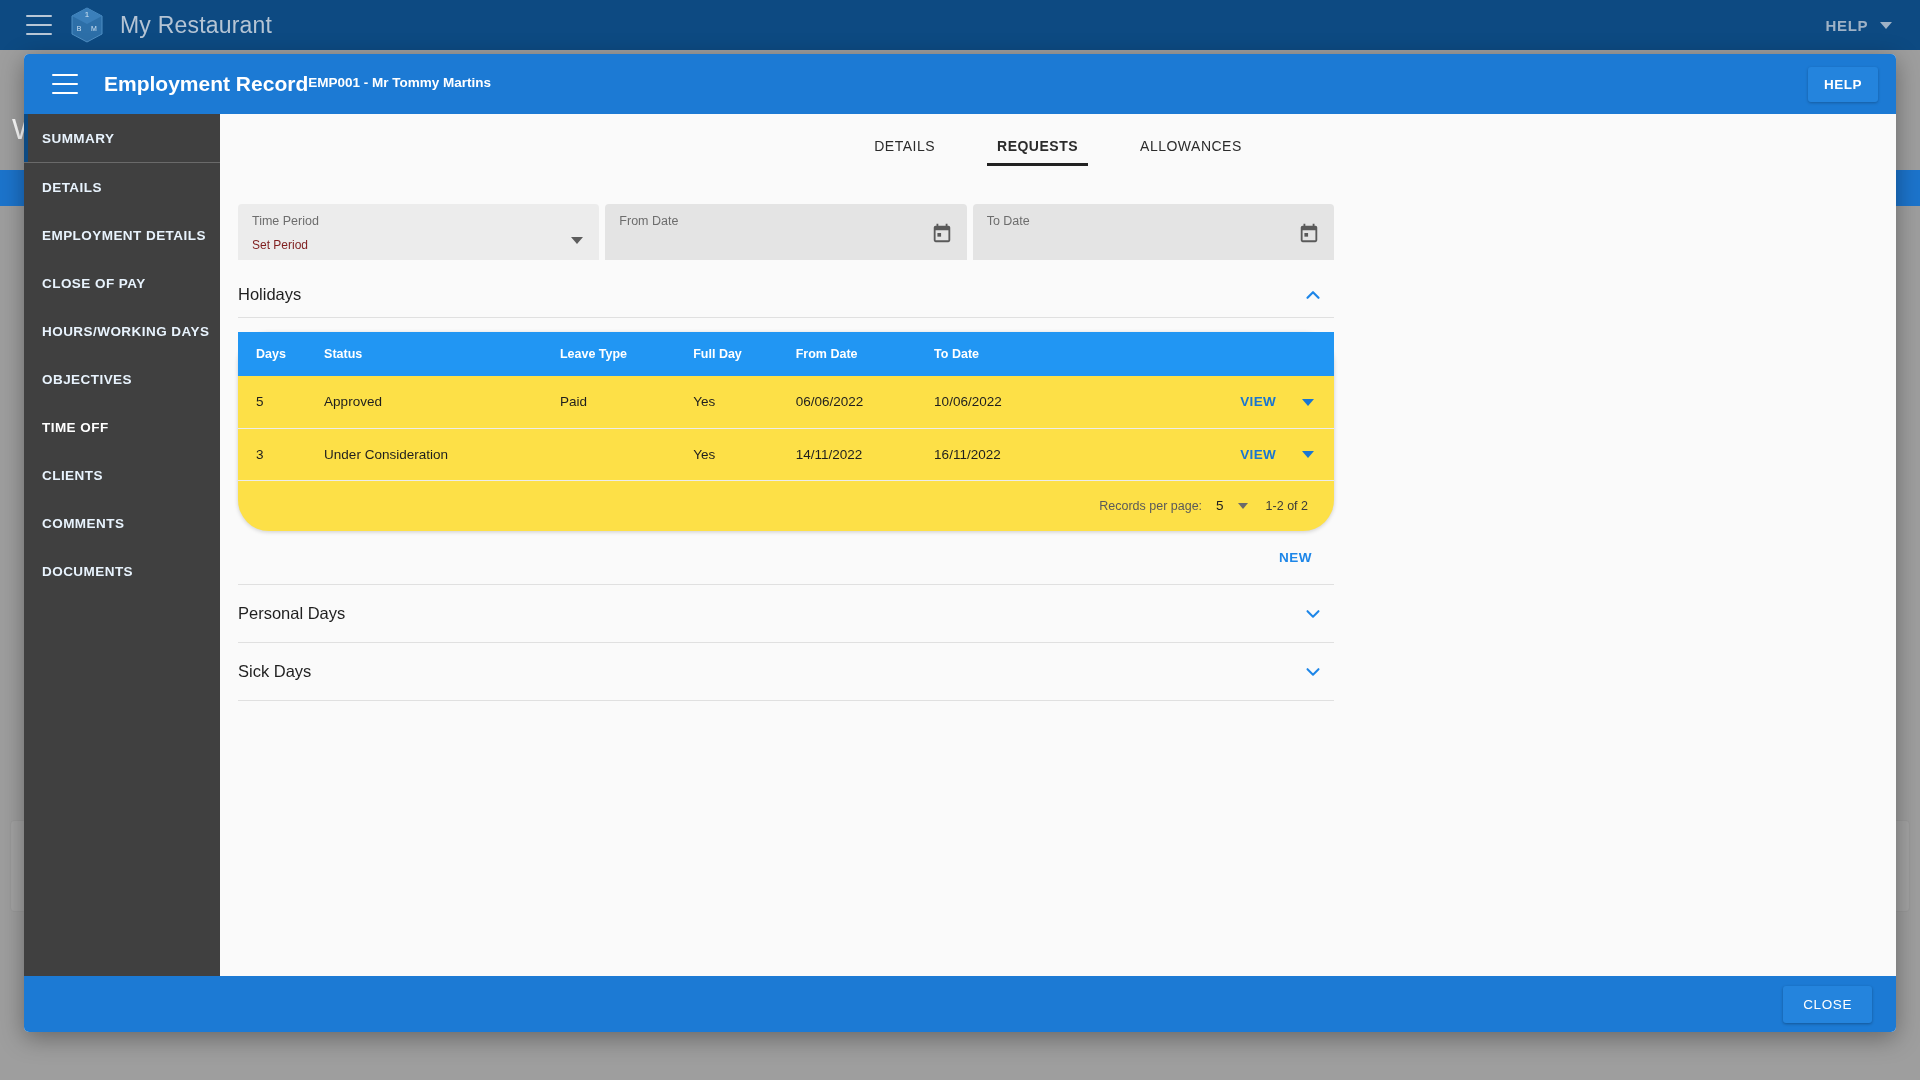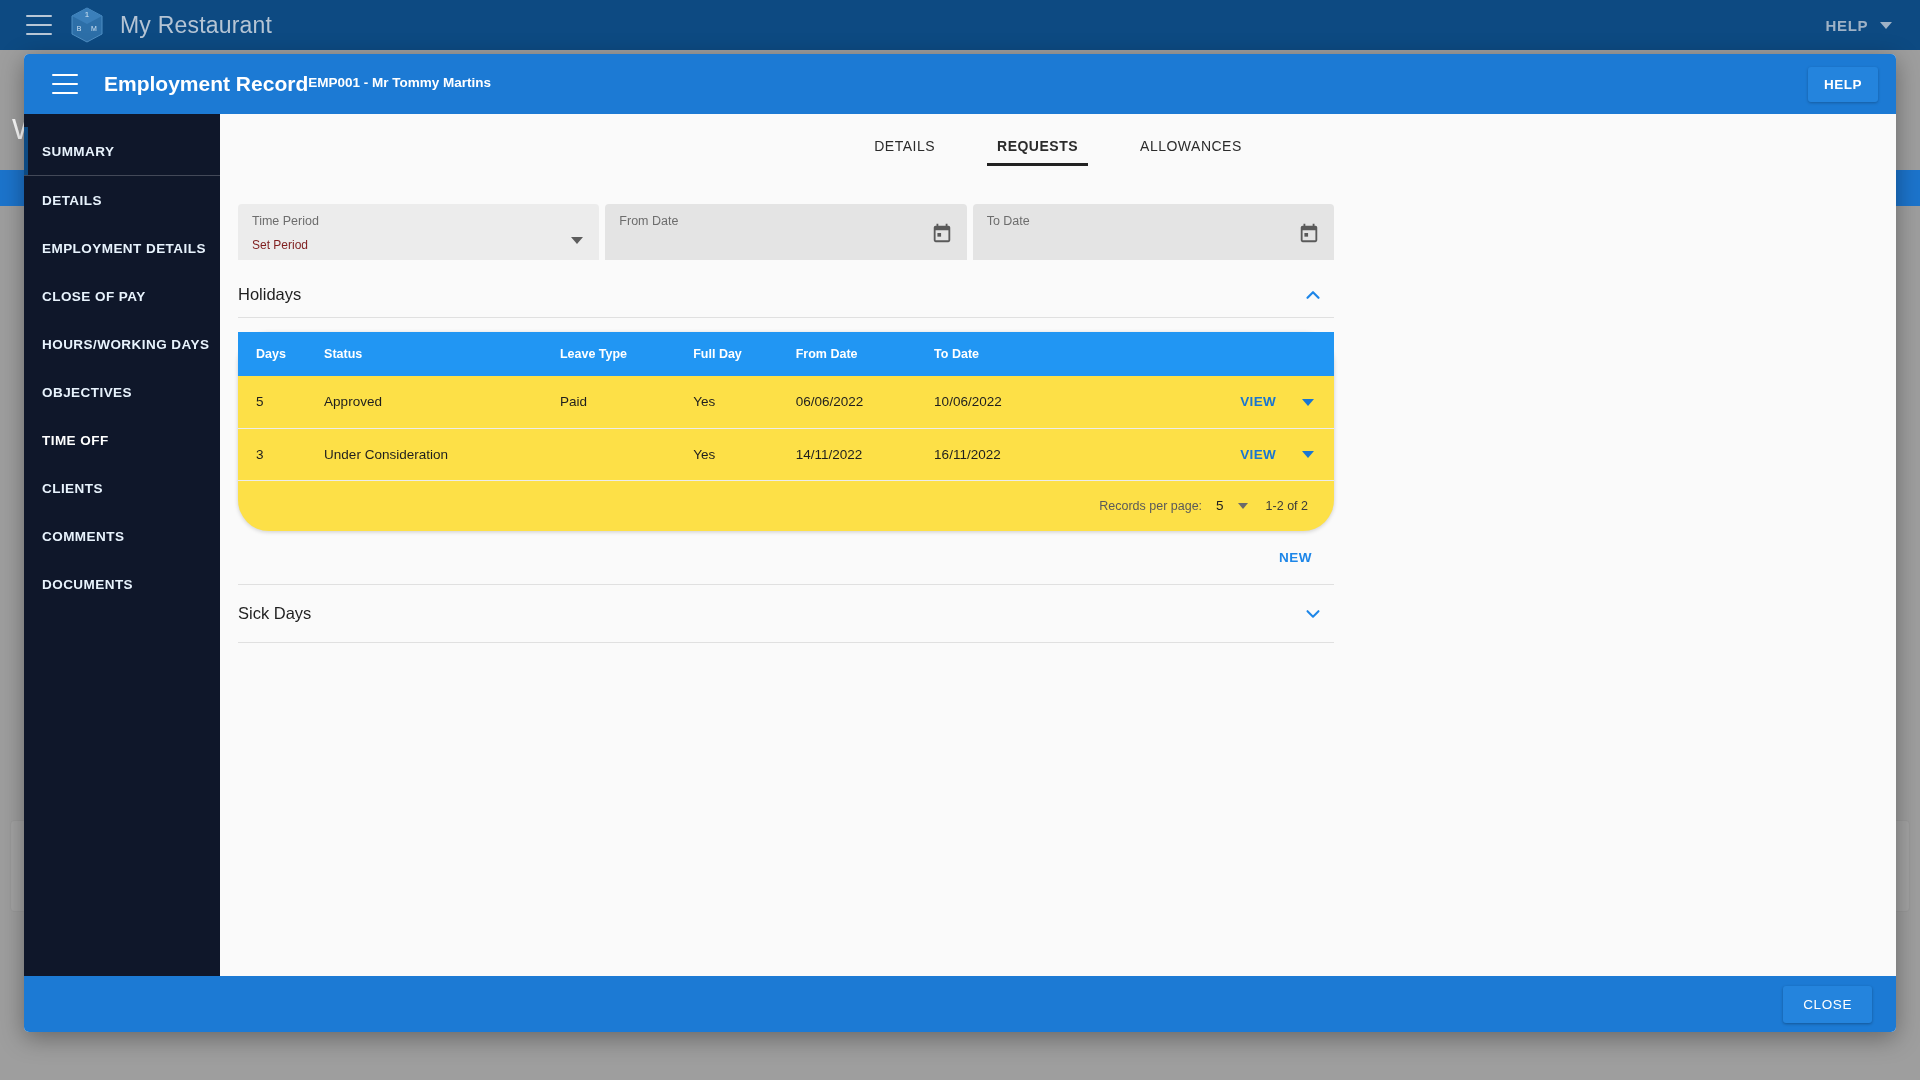--- a/index.html
+++ b/index.html
@@ -89,22 +89,22 @@
     letter-spacing: .5px; border: none; border-radius: 3px;
     padding: 10px 16px; cursor: pointer;
     box-shadow: 0 1px 3px rgba(0,0,0,.25);
   }
 
   .modal-body { flex: 1; display: flex; min-height: 0; background: #fafafa; }
 
   
   .sidebar {
     width: 196px; flex: 0 0 196px;
-    background: #0f172a;
-    padding-top: 13px;
+    background: #404040;
+    padding-top: 0;
     position: relative;
   }
   .nav-item {
     height: 48px; display: flex; align-items: center;
     padding-left: 18px;
     color: #e8f3fd; font-size: 13.5px; font-weight: 700;
     letter-spacing: .45px; cursor: pointer; position: relative;
   }
   .nav-item.active-tick::before {
     content: ""; position: absolute; left: 0; top: 0;
@@ -424,20 +424,28 @@
               <span class="pg-caret"></span>
             </div>
             <div class="pg-range">1-2 of 2</div>
           </div>
         </div>
 
         <div class="new-row">
           <span class="new-link">NEW</span>
         </div>
 
+        <div class="section-head" style="height:58px;">
+          <div class="section-title">Personal Days</div>
+          <div class="chev">
+            <svg width="22" height="22" viewBox="0 0 24 24" fill="none" stroke="#1d86e8" stroke-width="2.2" stroke-linecap="round" stroke-linejoin="round">
+              <polyline points="6,10 12,16 18,10"></polyline>
+            </svg>
+          </div>
+        </div>
 
         <div class="section-head" style="height:58px;">
           <div class="section-title">Sick Days</div>
           <div class="chev">
             <svg width="22" height="22" viewBox="0 0 24 24" fill="none" stroke="#1d86e8" stroke-width="2.2" stroke-linecap="round" stroke-linejoin="round">
               <polyline points="6,10 12,16 18,10"></polyline>
             </svg>
           </div>
         </div>
 

